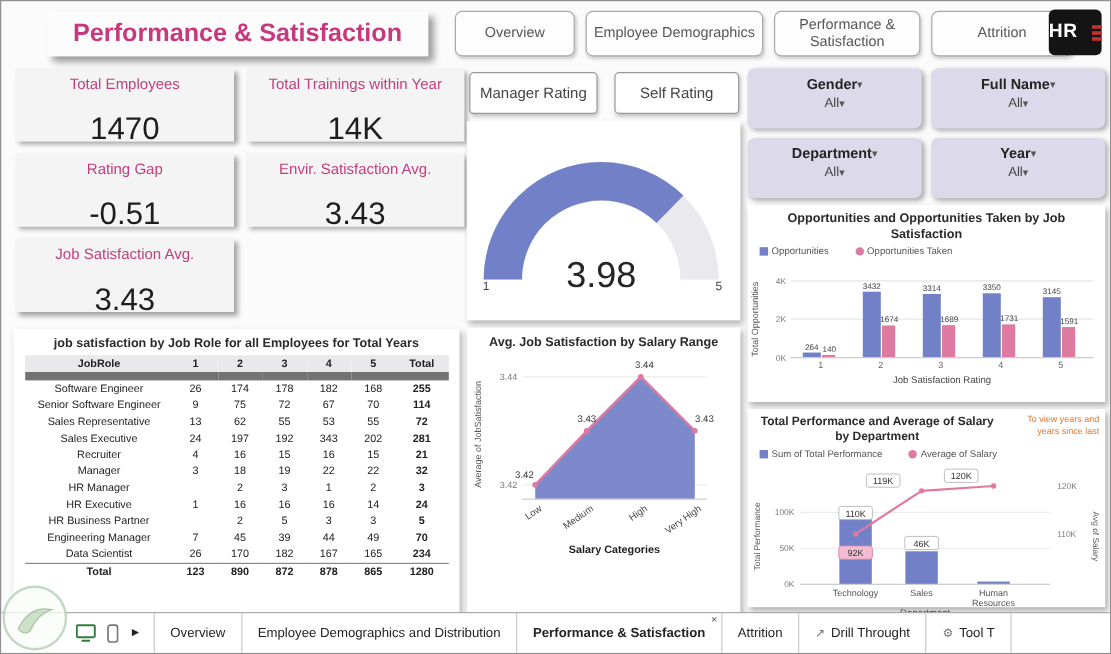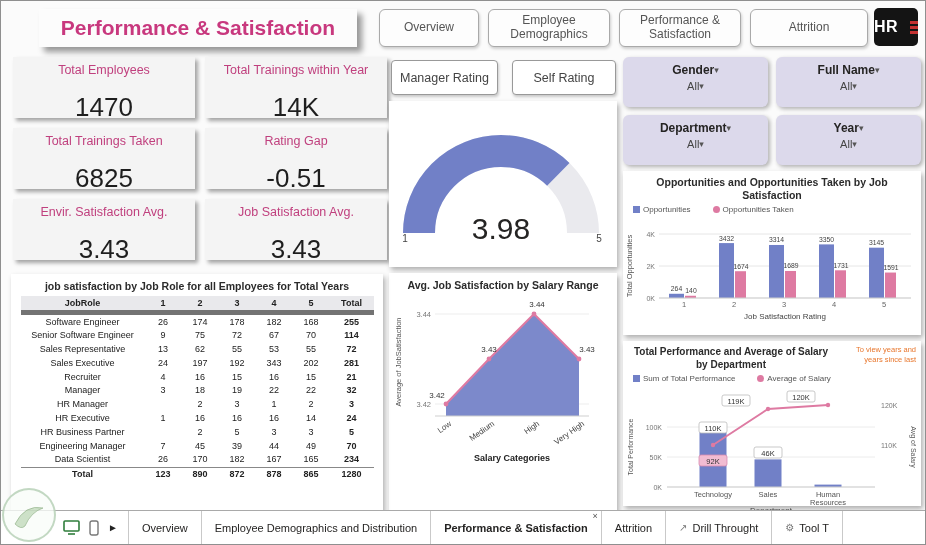--- a/index.html
+++ b/index.html
@@ -1,21 +1,21 @@
 <!DOCTYPE html>
 <html><head>
 <meta charset="utf-8">
 <style>
   html,body{margin:0;padding:0;}
   body{width:926px;height:545px;position:relative;overflow:hidden;background:#FBFBFB;border:1px solid #8f8f8f;box-sizing:border-box;font-family:"Liberation Sans",sans-serif;}
   svg text{font-family:"Liberation Sans",sans-serif;}
   .title-box{position:absolute;left:38px;top:8px;width:318px;height:38px;background:#FCFCFC;box-shadow:5px 5px 6px rgba(0,0,0,.4);display:flex;align-items:center;justify-content:center;font-size:21px;font-weight:bold;color:#C8387E;}
   .nav{position:absolute;left:378px;top:8px;display:flex;gap:9px;}
   .nav-btn{background:#FDFDFD;border:1px solid #A9A9A9;border-radius:6px;color:#555;font-size:12px;line-height:1.15;display:flex;align-items:center;justify-content:center;text-align:center;height:38px;box-sizing:border-box;box-shadow:1px 2px 3px rgba(0,0,0,.18);padding:2px 4px;font-family:inherit;}
-  .nav-btn.n0{width:100px}.nav-btn.n1{width:122px}.nav-btn.n2{width:122px}.nav-btn.n3{width:118px}
+  .nav-btn.n0{width:100px}.nav-btn.n1{width:148px}.nav-btn.n2{width:122px}.nav-btn.n3{width:118px}
   .hr-logo{position:absolute;right:7px;top:7px;width:44px;height:38px;background:#141414;border-radius:5px;display:flex;align-items:center;justify-content:space-between;gap:3px;}
   .hr-logo .txt{color:#fff;font-weight:bold;font-size:16px;letter-spacing:.5px;}
   .hr-logo .stripes{display:flex;flex-direction:column;gap:2px;}
   .hr-logo .stripes i{display:block;width:8px;height:3px;background:#C43131;}
   #kpis{position:absolute;left:12px;top:56px;width:374px;display:grid;grid-template-columns:182px 182px;column-gap:10px;row-gap:10px;}
   .kpi{background:#F4F4F4;box-shadow:3px 3px 4px rgba(0,0,0,.35);height:61px;text-align:center;padding-top:7px;box-sizing:border-box;}
   .kpi-label{color:#C0407E;font-size:12.5px;line-height:1.1;}
   .kpi-value{color:#1E1E1E;font-size:26px;margin-top:14px;}
   #ratingBtns{position:absolute;left:390px;top:59px;display:flex;gap:14px;}
   .rating-btn{min-width:104px;height:35px;background:#fff;border:1px solid #999;border-radius:4px;font-size:12.5px;color:#444;display:flex;align-items:center;justify-content:center;box-shadow:1px 2px 3px rgba(0,0,0,.2);padding:0 8px;font-family:inherit;}
@@ -32,21 +32,21 @@
   .salary-card{left:388px;top:272px;width:228px;height:239px;padding-top:6px;}
   .table-card{left:10px;top:273px;width:372px;height:238px;padding-top:6px;}
   .chart-title{font-size:10.5px;font-weight:bold;color:#2b2b2b;text-align:center;line-height:1.25;padding:0 10px;}
   .perf-card .chart-title{padding:0 90px 0 8px;font-size:10px;}
   .legend{display:flex;gap:22px;align-items:center;font-size:8px;color:#555;padding-left:10px;margin-top:3px;}
   .legend>span{display:inline-flex;align-items:center;}
   .legend .sw{display:inline-block;width:7px;height:7px;margin-right:3px;}
   .legend .round{border-radius:50%;}
   .note{position:absolute;top:4px;right:5px;width:88px;font-size:7.5px;line-height:1.3;color:#E8762C;text-align:right;}
   table.matrix{border-collapse:collapse;margin:3px auto 0;}
-  table.matrix th{background:#E9E9EC;font-size:9px;font-weight:bold;color:#222;border-bottom:5px solid #737373;padding:2px 2px;}
+  table.matrix th{background:#E9E9EC;font-size:9px;font-weight:bold;color:#222;border-bottom:7px solid #737373;padding:2px 2px;}
   table.matrix td{font-size:9px;color:#222;padding:1.4px 2px;text-align:center;line-height:11px;}
   table.matrix .col-role{width:120px;}
   table.matrix .col-n{width:33px;}
   table.matrix .col-t{width:40px;}
   table.matrix td.total-col{font-weight:bold;}
   table.matrix tr.total-row td{font-weight:bold;border-top:1px solid #888;}
   #footer{position:absolute;left:0;right:0;bottom:0;height:33px;background:#fff;border-top:1px solid #A9A9A9;display:flex;align-items:stretch;}
   .f-icons{display:flex;align-items:center;gap:9px;padding:0 10px 0 62px;}
   .tabs{display:flex;align-items:stretch;}
   .tab{display:flex;align-items:center;padding:0 13px;border-left:1px solid #C9C9C9;font-size:11px;color:#252423;position:relative;white-space:nowrap;}
@@ -77,24 +77,20 @@
 </div>
 
 <div id="kpis">
     <div class="kpi">
       <div class="kpi-label">Total Employees</div>
       <div class="kpi-value">1470</div>
     </div>
     <div class="kpi">
       <div class="kpi-label">Total Trainings within Year</div>
       <div class="kpi-value">14K</div>
-    </div>
-    <div class="kpi">
-      <div class="kpi-label">Total Trainings Taken</div>
-      <div class="kpi-value">6825</div>
     </div>
     <div class="kpi">
       <div class="kpi-label">Rating Gap</div>
       <div class="kpi-value">-0.51</div>
     </div>
     <div class="kpi">
       <div class="kpi-label">Envir. Satisfaction Avg.</div>
       <div class="kpi-value">3.43</div>
     </div>
     <div class="kpi">

